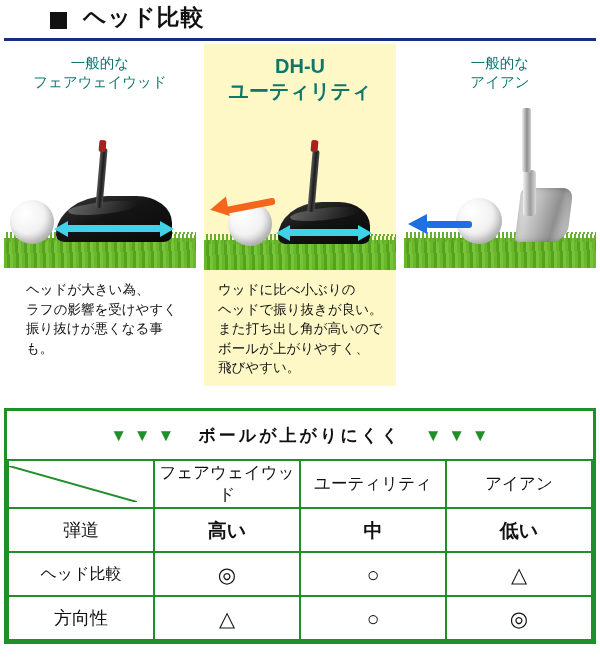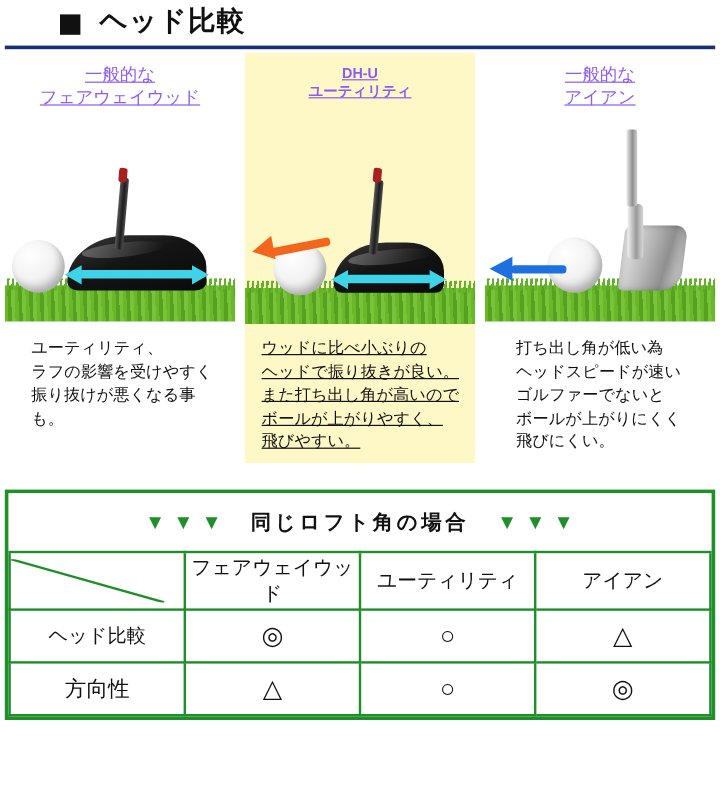--- a/index.html
+++ b/index.html
@@ -66,27 +66,26 @@
   }
   .col.left   { left: 4px; }
   .col.center { left: 204px; background: #fdf8c6; }
   .col.right  { left: 404px; }
 
   .col-title {
     text-align: center;
     font-size: 14.5px;
     line-height: 1.28;
     padding-top: 10px;
-    color: #8b5cf6;
+    color: #0f766e;
     white-space: pre-line;
-    text-decoration: underline;
   }
   .col.center .col-title {
     font-weight: bold;
-    font-size: 12px;
+    font-size: 20px;
     line-height: 1.26;
   }
 
   
   .stage {
     position: absolute;
     top: 56px;
     left: 0;
     width: 192px;
     height: 168px;
@@ -193,21 +192,21 @@
     top: 236px;
     width: 192px;
     padding: 0 8px;
     box-sizing: border-box;
     font-size: 13.5px;
     line-height: 1.45;
     color: #111;
     white-space: pre-line;
   }
   .col.left .desc { left: 14px; width: 180px; }
-  .col.center .desc { left: 6px; width: 188px; text-decoration: underline; }
+  .col.center .desc { left: 6px; width: 188px; }
   .col.right .desc { left: 18px; width: 176px; }
 
   
   .table-wrap {
     position: absolute;
     left: 4px;
     top: 408px;
     width: 592px;
     border: 3px solid #1f8f2a;
     box-sizing: border-box;
@@ -269,21 +268,21 @@
     <div class="stage">
       <div class="grass"></div>
       <div class="ball" style="left:6px; bottom:24px; width:44px; height:44px;"></div>
       <div class="wood-head"></div>
       <div class="shaft" style="left:94px; bottom:60px; height:60px; transform:rotate(5deg);"></div>
       <div class="grip-red" style="left:95px; bottom:116px; transform:rotate(5deg);"></div>
       <div class="arrow-line" style="left:62px; bottom:36px; width:96px; background:#3fd3e8;"></div>
       <div class="arrow-head" style="left:50px; bottom:31px; border-top:8px solid transparent; border-bottom:8px solid transparent; border-right:14px solid #3fd3e8;"></div>
       <div class="arrow-head" style="left:156px; bottom:31px; border-top:8px solid transparent; border-bottom:8px solid transparent; border-left:14px solid #3fd3e8;"></div>
     </div>
-    <div class="desc">ユーティリティ、
+    <div class="desc">ヘッドが大きい為、
 ラフの影響を受けやすく
 振り抜けが悪くなる事も。</div>
   </div>
 
   <div class="col center">
     <div class="col-title">DH-U
 ユーティリティ</div>
     <div class="stage">
       <div class="grass"></div>
       <div class="ball" style="left:24px; bottom:24px; width:44px; height:44px;"></div>
@@ -308,51 +307,52 @@
 アイアン</div>
     <div class="stage">
       <div class="grass"></div>
       <div class="ball" style="left:52px; bottom:24px; width:46px; height:46px;"></div>
       <div class="iron-head"></div>
       <div class="iron-hosel"></div>
       <div class="shaft" style="left:118px; bottom:96px; height:64px; width:9px; background:linear-gradient(90deg,#efefef,#8e8e8e 55%,#cfcfcf);"></div>
       <div class="arrow-line" style="left:22px; bottom:40px; width:46px; background:#1e6fe0;"></div>
       <div class="arrow-head" style="left:4px; bottom:34px; border-top:10px solid transparent; border-bottom:10px solid transparent; border-right:19px solid #1e6fe0;"></div>
     </div>
-    <div class="desc">打ち出し角が低い為
-ヘッドスピードが速い
-ゴルファーでないと
-ボールが上がりにくく
-飛びにくい。</div>
   </div>
 </div>
 
 <div class="table-wrap">
   <table>
     <thead>
       <tr>
         <td class="tbl-banner" colspan="4">
           <span class="tri">▼ ▼ ▼</span>
-          &nbsp;&nbsp;<span>同じロフト角の場合</span>&nbsp;&nbsp;
+          &nbsp;&nbsp;<span>ボールが上がりにくく</span>&nbsp;&nbsp;
           <span class="tri">▼ ▼ ▼</span>
         </td>
       </tr>
       <tr>
         <td class="corner" style="width:128px;">
           <svg width="128" height="36" viewBox="0 0 128 36">
             <line x1="0" y1="0" x2="128" y2="36" stroke="#1f8f2a" stroke-width="2"></line>
           </svg>
         </td>
         <td>フェアウェイウッド</td>
         <td>ユーティリティ</td>
         <td>アイアン</td>
       </tr>
     </thead>
     <tbody>
       <tr>
+        <td class="rowlabel">弾道</td>
+        <td class="mark bold">高い</td>
+        <td class="mark bold">中</td>
+        <td class="mark bold">低い</td>
+      </tr>
+      <tr>
         <td class="rowlabel" style="font-size:16px;">ヘッド比較</td>
         <td class="mark">◎</td>
         <td class="mark">○</td>
         <td class="mark">△</td>
       </tr>
       <tr>
         <td class="rowlabel">方向性</td>
         <td class="mark">△</td>
         <td class="mark">○</td>
         <td class="mark">◎</td>

